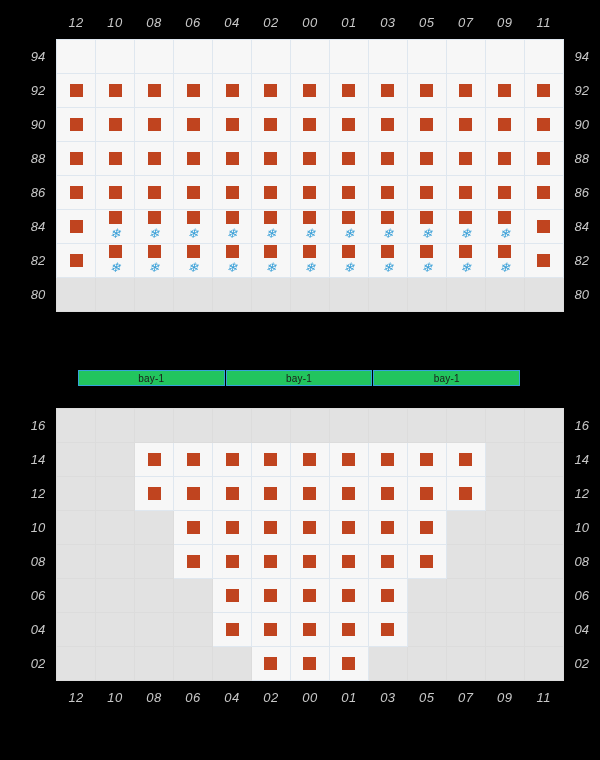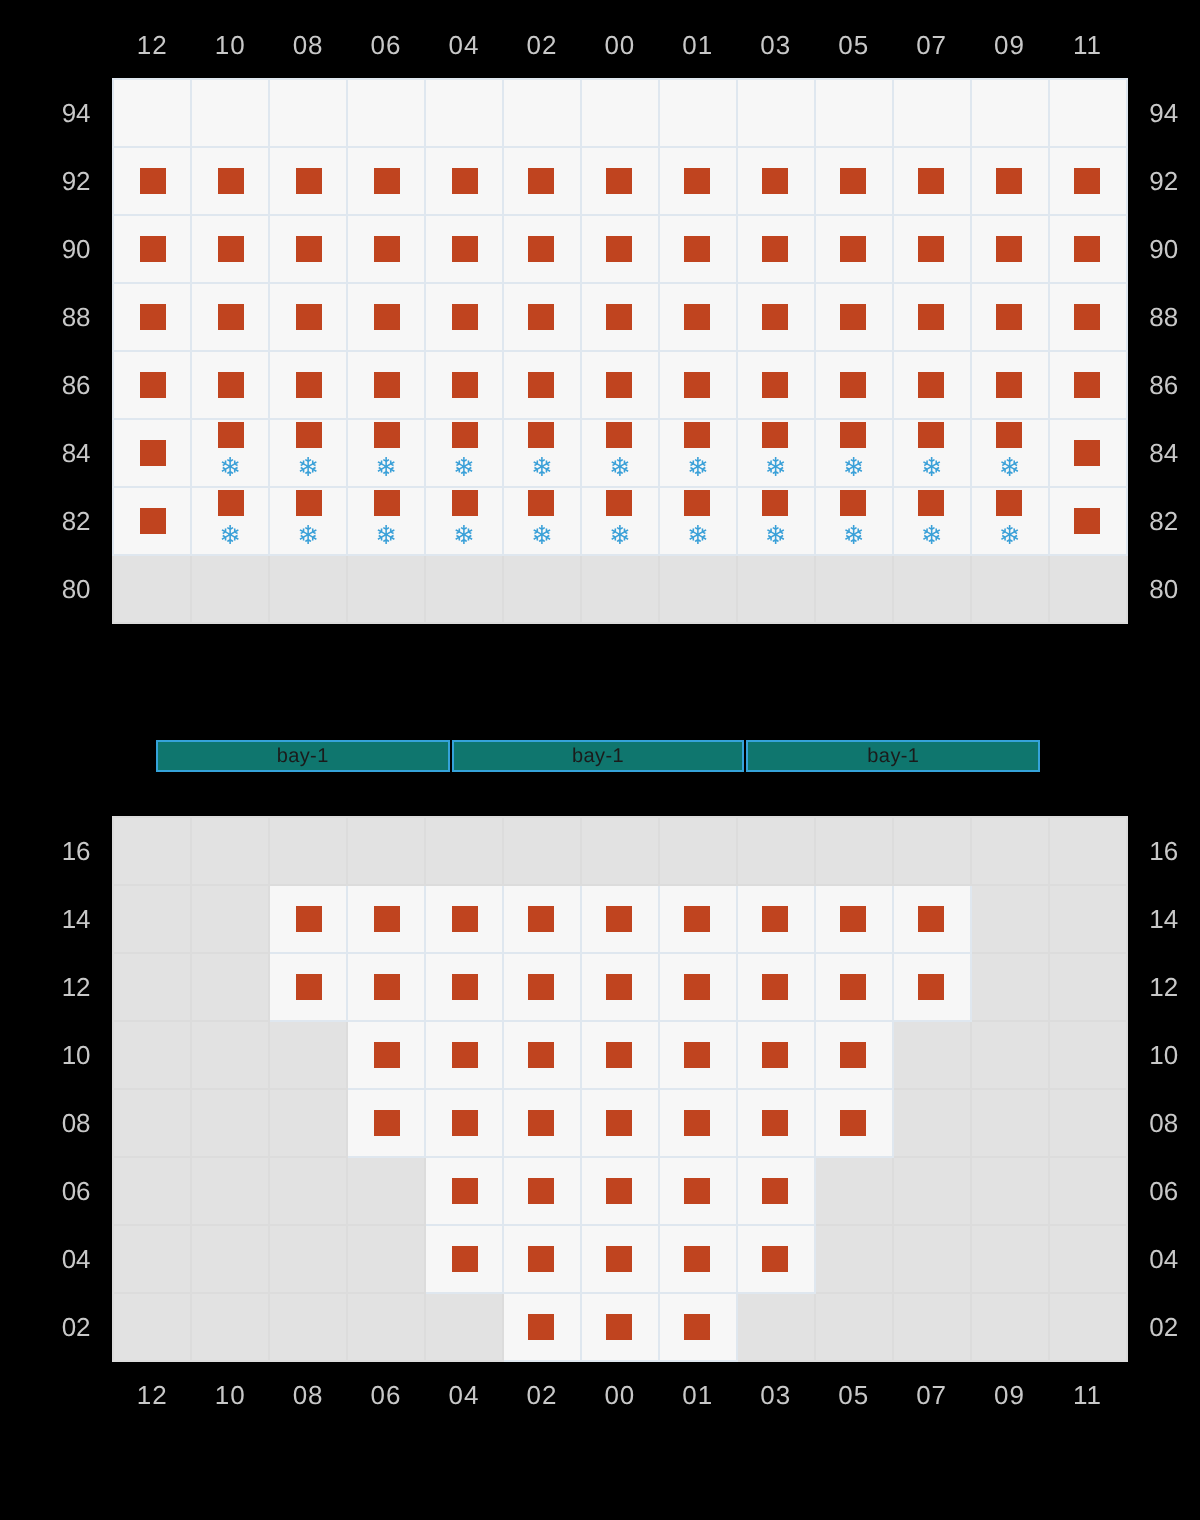--- a/index.html
+++ b/index.html
@@ -20,20 +20,21 @@
     width: 600px;
     height: 760px;
   }
 
   
   .block {
     position: absolute;
   }
   .grid-wrap {
     position: relative;
+    font-style: italic;
   }
   table.grid {
     border-collapse: collapse;
     table-layout: fixed;
   }
   table.grid td, table.grid th {
     padding: 0;
     margin: 0;
     text-align: center;
     vertical-align: middle;
@@ -92,21 +93,21 @@
   .baybar {
     position: absolute;
     left: 78px;
     top: 370px;
     width: 442px;
     height: 16px;
     display: flex;
   }
   .bayseg {
     flex: 1 1 0;
-    background: #0f766e;
+    background: #22c55e;
     border: 1px solid #35a3da;
     box-sizing: border-box;
     font-size: 10px;
     color: #1b1b1b;
     display: flex;
     align-items: center;
     justify-content: center;
     letter-spacing: 0.2px;
   }
   .bayseg + .bayseg {

